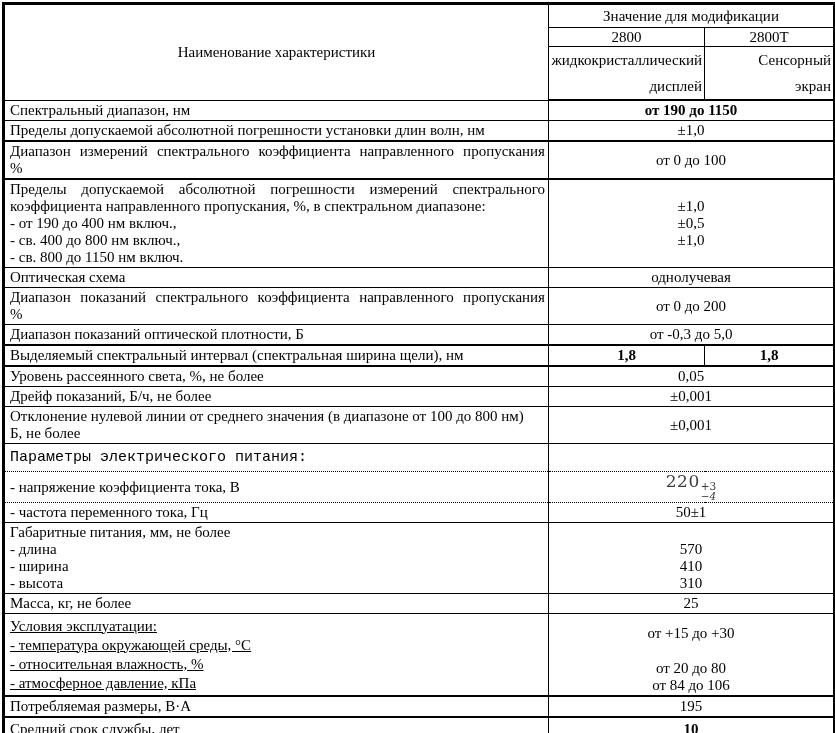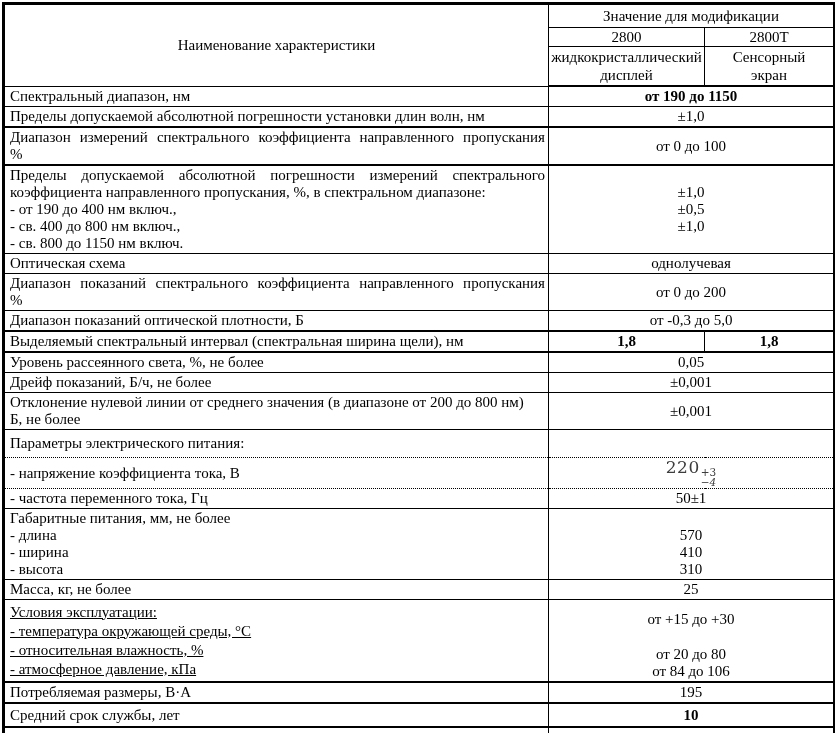--- a/index.html
+++ b/index.html
@@ -13,21 +13,21 @@
     border:3px solid #000;
   }
   th, td {
     border:1px solid #000;
     font-size:15px; line-height:17px; font-weight:normal;
     overflow:hidden;
   }
   thead th { text-align:center; vertical-align:middle; padding:0 2px; }
   tr.hdr-group th { height:22px; }
   tr.hdr-model th { height:18px; }
-  tr.hdr-display th { height:38px; white-space:pre-line; line-height:18px; border-bottom-width:2px; }
+  tr.hdr-display th { height:38px; white-space:pre-line; line-height:26px; border-bottom-width:2px;text-align:right; }
   td.label { padding:1px 3px 1px 5px; vertical-align:middle; text-align:left; }
   td.label div { min-height:17px; }
   td.value { text-align:center; vertical-align:middle; padding:1px 10px; }
   td.value div { min-height:17px; }
   tr.thick > th, tr.thick > td { border-top-width:2px; }
   tr.dotted > td { border-top:1px dotted #000; }
   tr.pre-dotted > td { border-bottom:1px dotted #000; }
   .bold { font-weight:bold; }
   .just { text-align:justify; text-align-last:justify; }
   .vtop { vertical-align:top; }
@@ -138,26 +138,26 @@
           <td class="value" colspan="2">0,05</td>
         </tr>
         <tr>
           <td class="label">
             <div>Дрейф показаний, Б/ч, не более</div>
           </td>
           <td class="value" colspan="2">±0,001</td>
         </tr>
         <tr>
           <td class="label">
-            <div>Отклонение нулевой линии от среднего значения (в диапазоне от 200 до 800 нм)</div>
+            <div>Отклонение нулевой линии от среднего значения (в диапазоне от 100 до 800 нм)</div>
             <div>Б, не более</div>
           </td>
           <td class="value" colspan="2">±0,001</td>
         </tr>
-        <tr class="pre-dotted" style="height: 28px;">
+        <tr class="pre-dotted" style="height: 28px; font-family: Liberation Mono, monospace;">
           <td class="label vtop">
             <div>Параметры электрического питания:</div>
           </td>
           <td class="value" colspan="2">&nbsp;</td>
         </tr>
         <tr class="dotted pre-dotted" style="height: 28px;">
           <td class="label">
             <div>- напряжение коэффициента тока, В</div>
           </td>
           <td class="value" colspan="2"><span class="formula">220<span class="ss">

